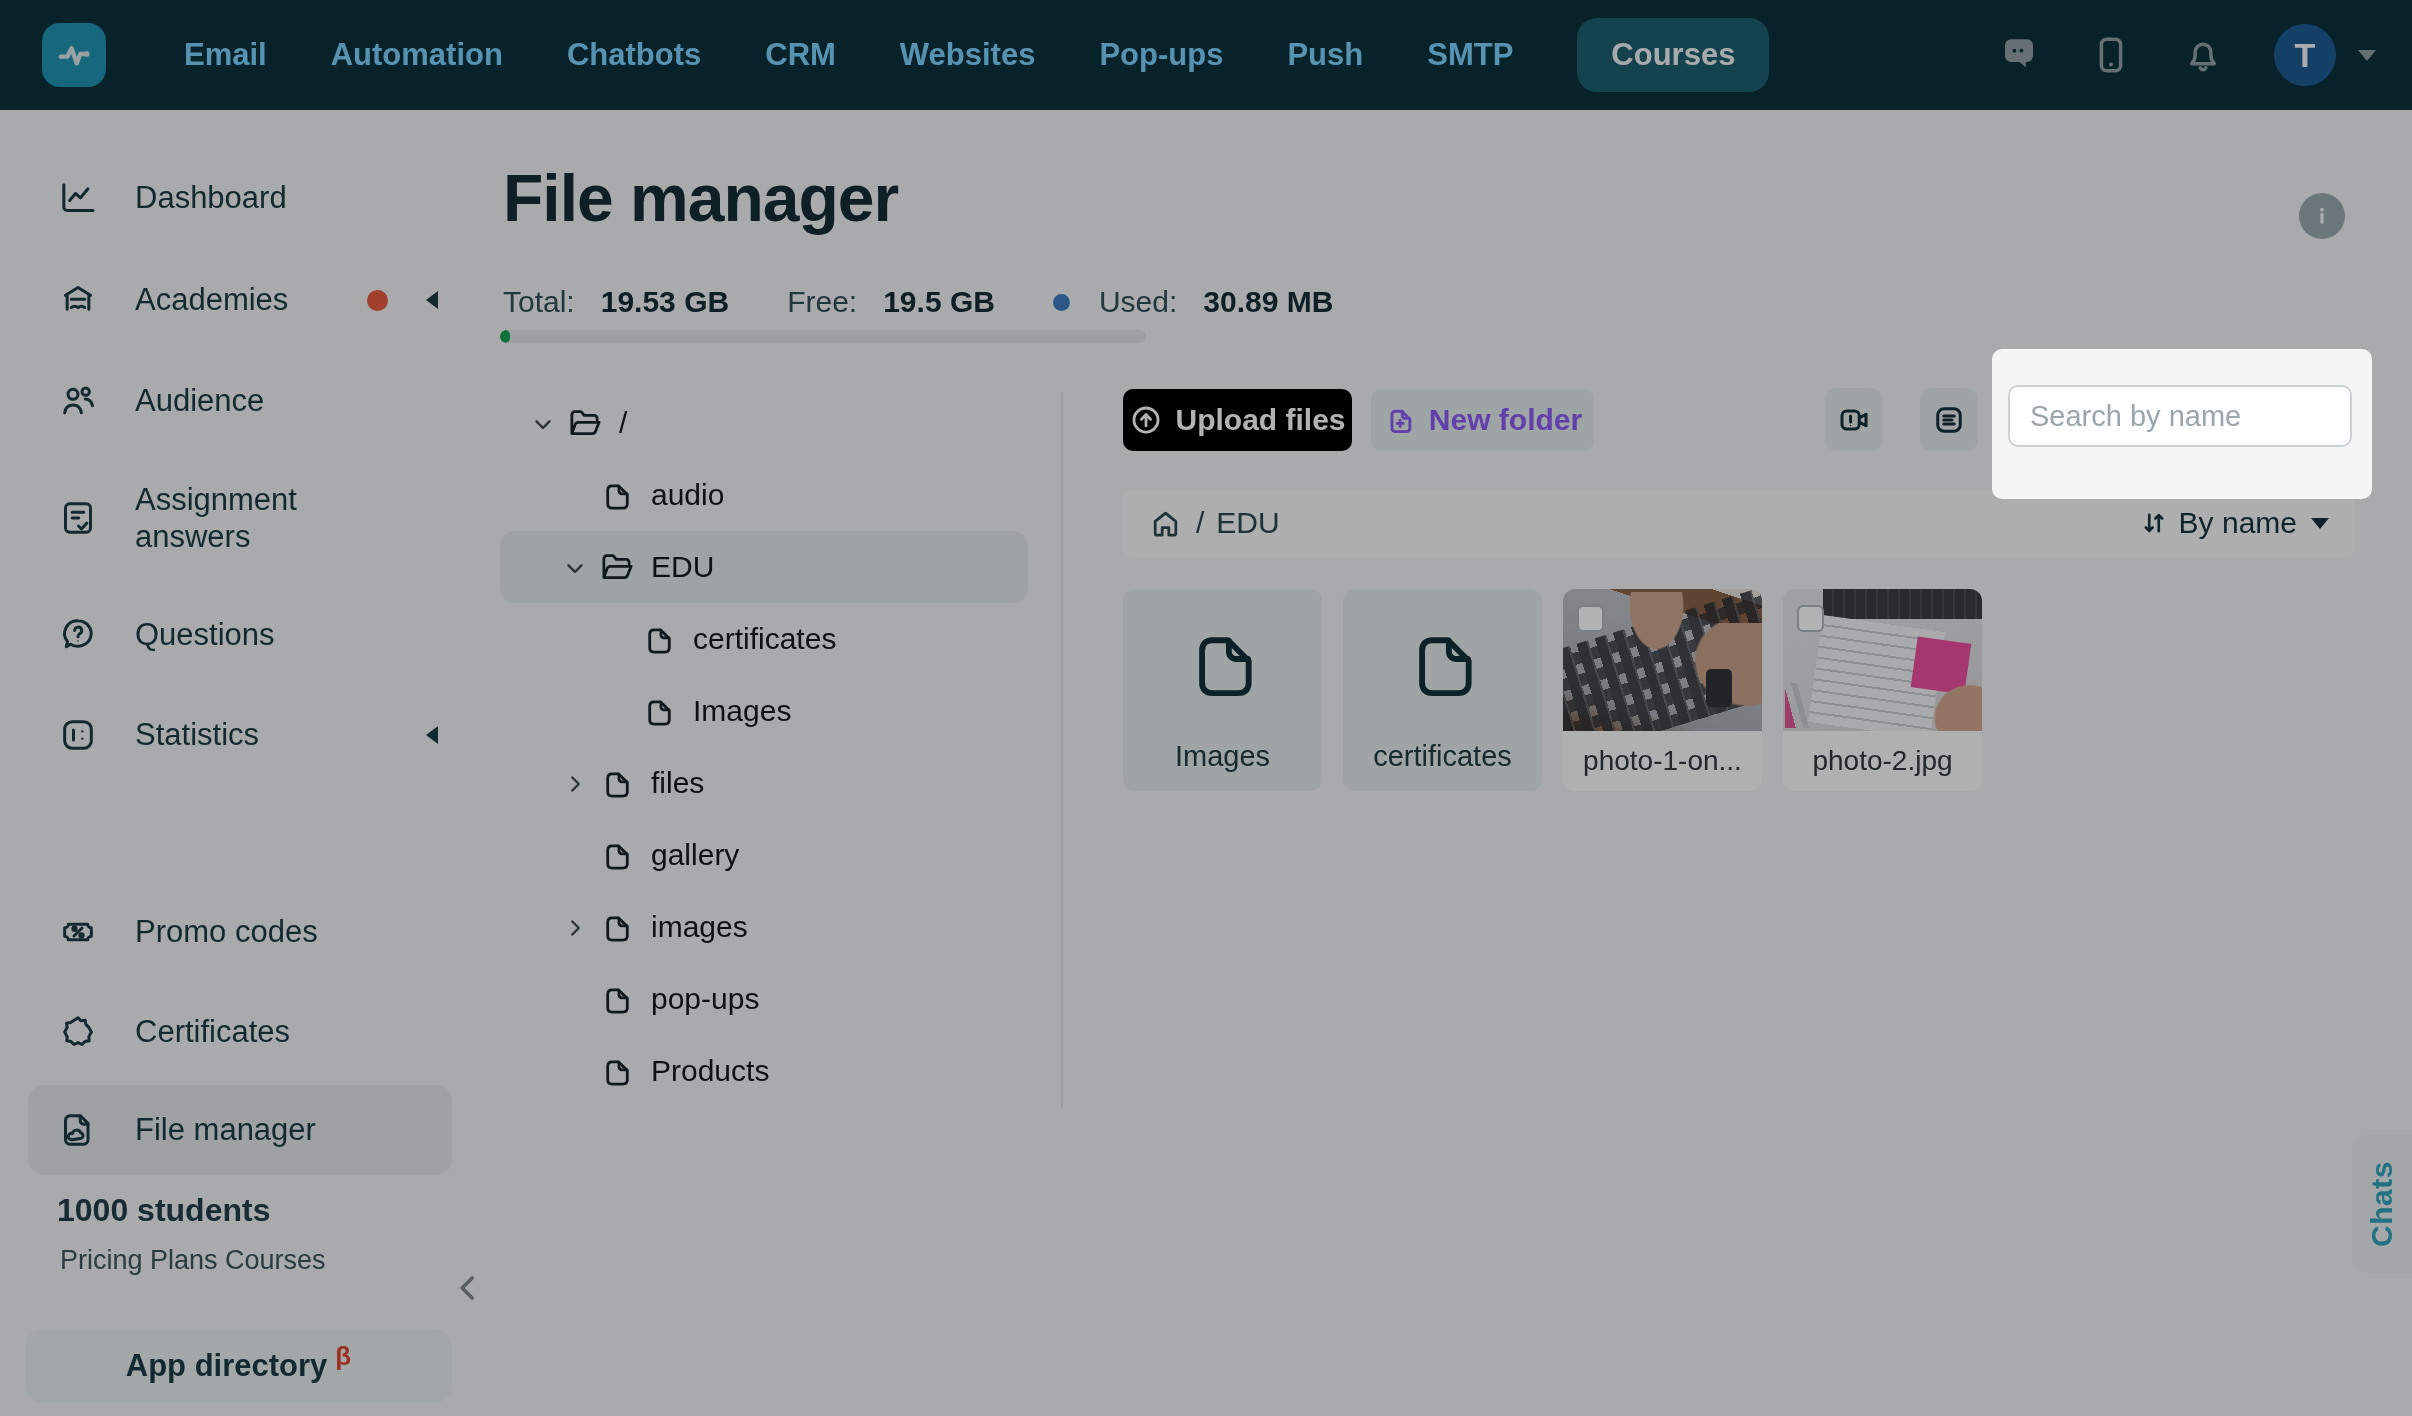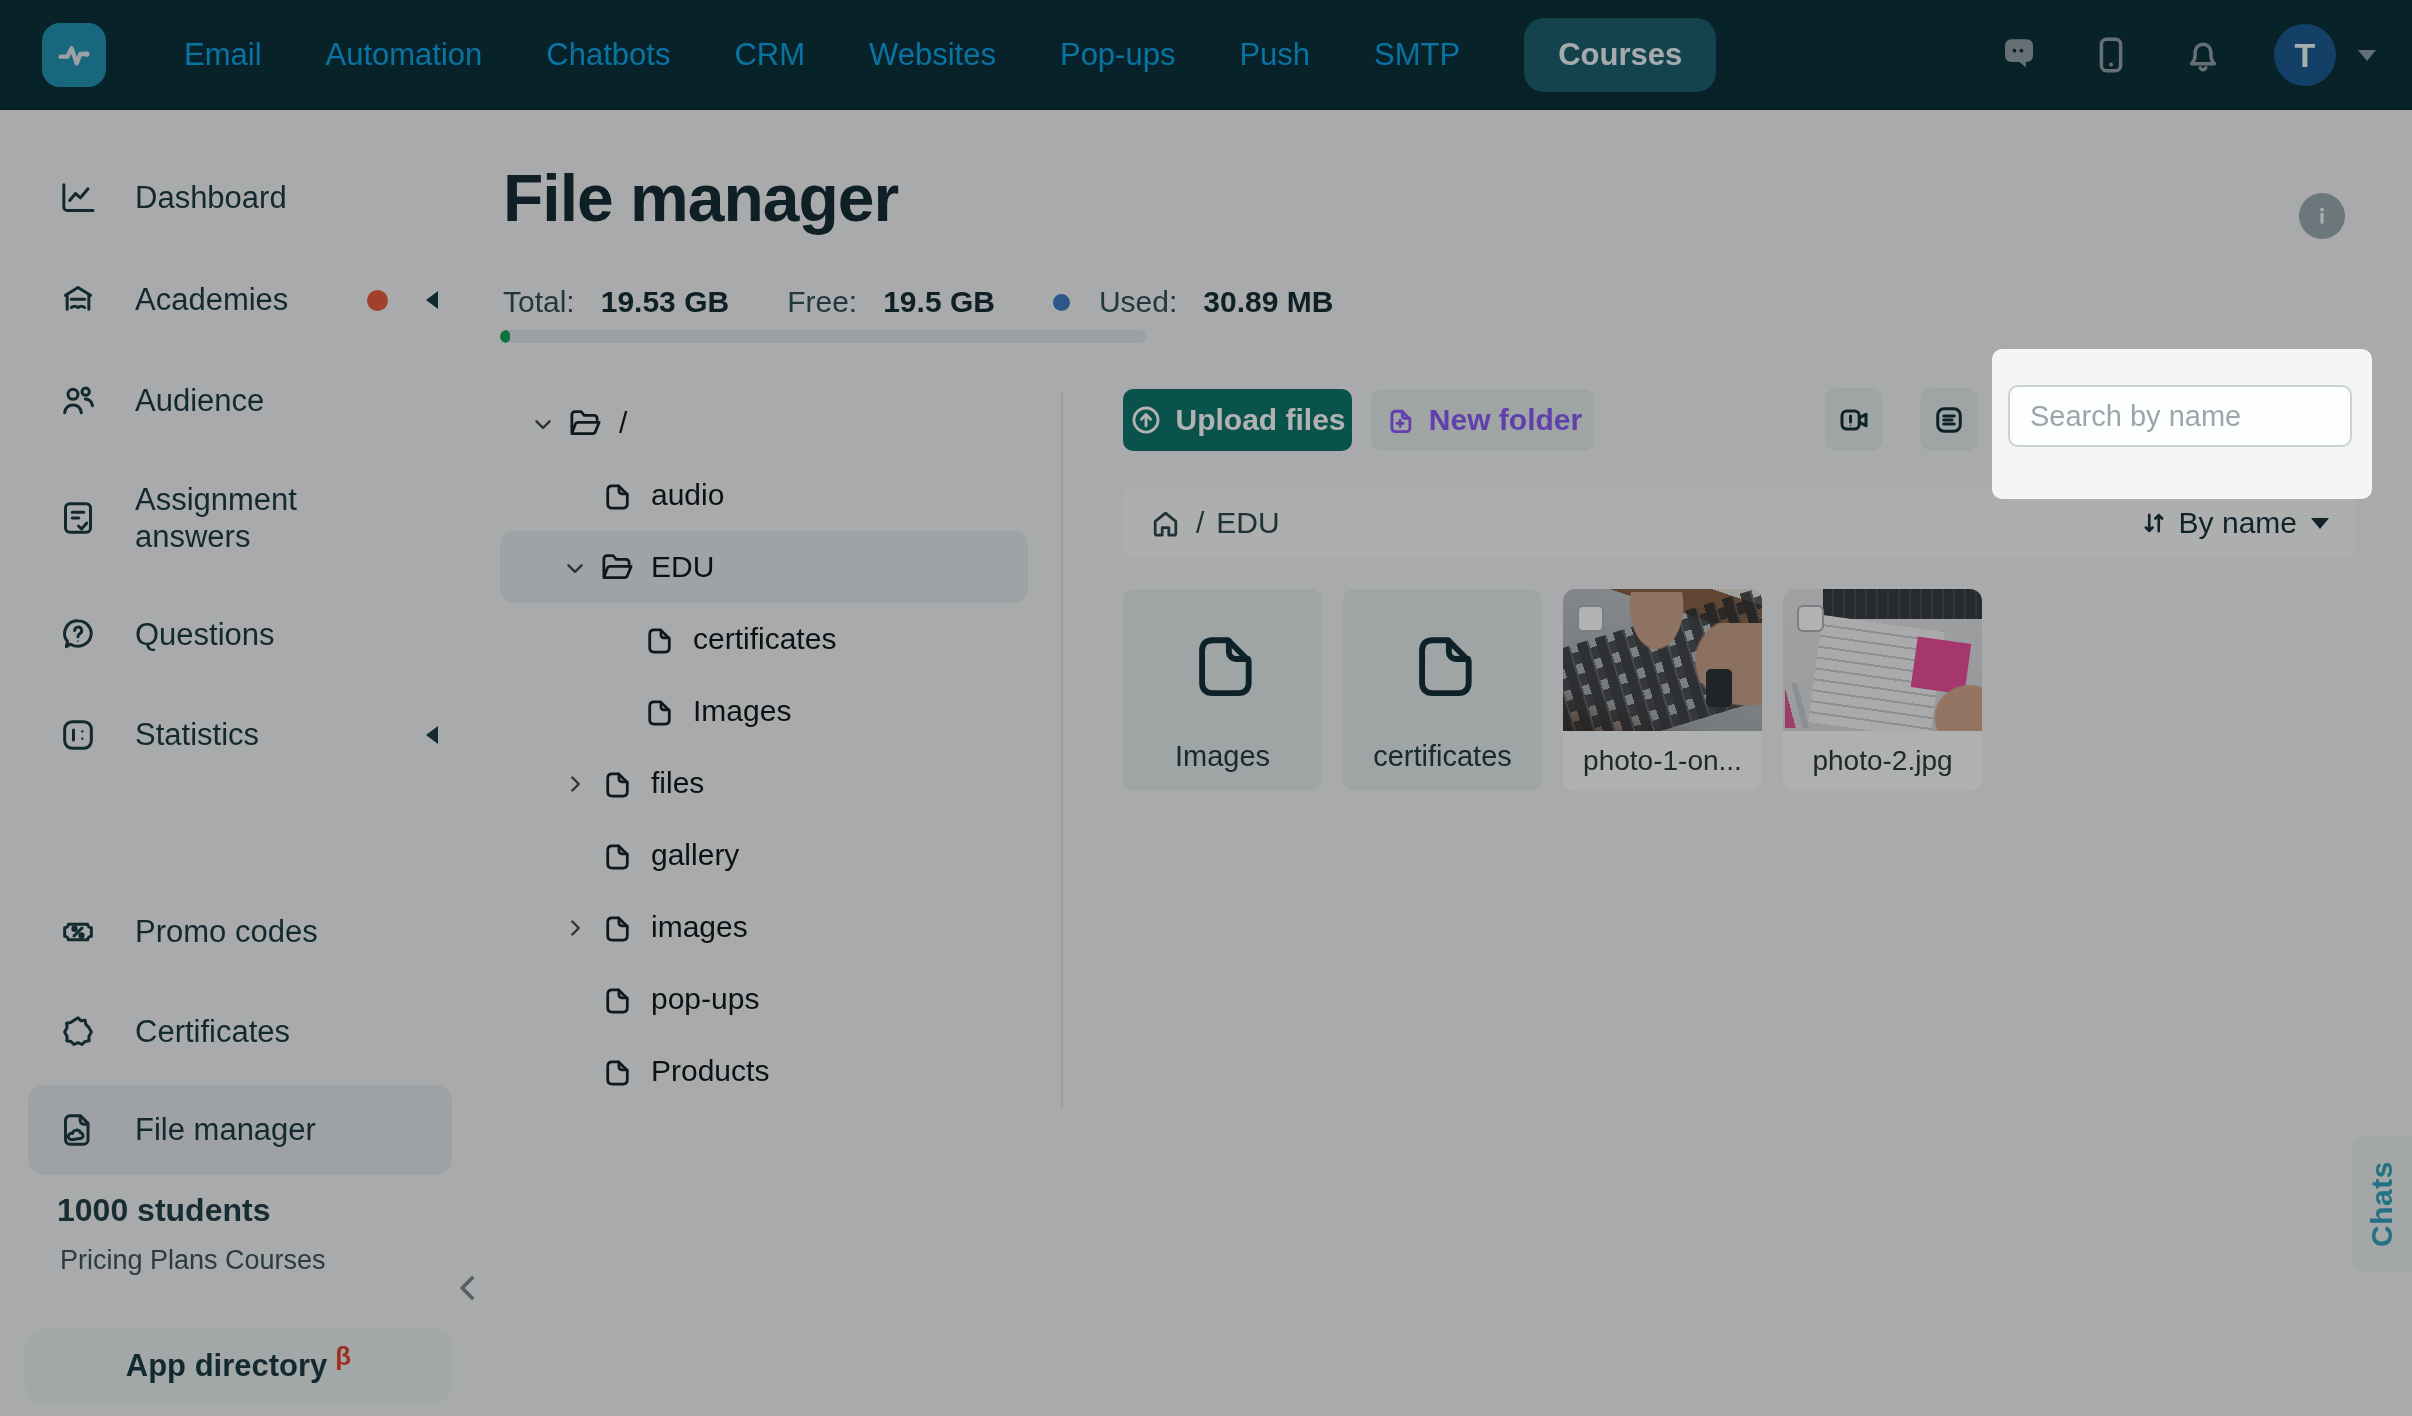--- a/index.html
+++ b/index.html
@@ -9,21 +9,21 @@
 
   svg { fill:none; stroke:currentColor; stroke-width:1.8; stroke-linecap:round; stroke-linejoin:round; }
   svg.fillicon { fill:currentColor; stroke:none; }
 
   
   .navbar { position:absolute; left:0; top:0; width:2412px; height:110px; background:#0c323d;
             display:flex; align-items:center; padding:0 36px 0 42px; z-index:10; }
   .logo { width:64px; height:64px; border-radius:18px; background:#2396b4; display:flex;
           align-items:center; justify-content:center; color:#dfe8ea; flex:0 0 auto; cursor:pointer; }
   .nav-links { display:flex; align-items:center; gap:64px; margin-left:78px; }
-  .nav-item { font-size:31px; font-weight:400; color:#0ea5e9; cursor:pointer; white-space:nowrap; }
+  .nav-item { font-size:31px; font-weight:700; color:#7dd3fc; cursor:pointer; white-space:nowrap; }
   .nav-item.active { background:#1d6170; color:#eef4f6; height:74px; display:flex; align-items:center;
                      padding:0 34px; border-radius:20px; font-weight:600; }
   .nav-right { margin-left:auto; display:flex; align-items:center; gap:50px; color:#93a1a7; }
   .nav-icon { width:42px; height:42px; }
   .avatar { width:62px; height:62px; border-radius:50%; background:#1d5c95; color:#f4f8fa;
             display:flex; align-items:center; justify-content:center; font-size:34px; font-weight:600; cursor:pointer; }
   .avatar-caret { width:0; height:0; border-left:9px solid transparent; border-right:9px solid transparent;
                   border-top:11px solid #8fa0a6; margin-left:-28px; }
 
   
@@ -68,21 +68,21 @@
   .t-chev svg { width:26px; height:26px; stroke-width:2.2; }
   .t-spacer { width:36px; flex:0 0 auto; }
   .t-icon { width:37px; height:37px; margin-right:16px; color:#16242a; flex:0 0 auto; }
   .ml0 { margin-left:30px; } .ml1 { margin-left:62px; } .ml2 { margin-left:140px; }
   .tree-divider { position:absolute; left:1061px; top:392px; width:2px; height:716px; background:#dde2e4; }
 
   
   .btn { position:absolute; height:62px; border-radius:10px; display:flex; align-items:center;
          justify-content:center; font-size:30px; font-weight:600; cursor:pointer; }
   .btn svg { width:34px; height:34px; margin-right:12px; flex:0 0 auto; }
-  .btn-upload { left:1123px; top:389px; width:229px; background:#0f766e; color:#ffffff; }
+  .btn-upload { left:1123px; top:389px; width:229px; background:#000000; color:#ffffff; }
   .btn-newfolder { left:1371px; top:389px; width:223px; background:#e4ebed; color:#8b5cf6; }
   .iconbtn { position:absolute; top:388px; width:58px; height:63px; border-radius:12px; background:#e4ebed;
              color:#14303a; display:flex; align-items:center; justify-content:center; cursor:pointer; }
   .iconbtn svg { width:36px; height:36px; }
   .iconbtn.b1 { left:1825px; } .iconbtn.b2 { left:1920px; }
 
   
   .dim-overlay { position:absolute; inset:0; background:rgba(0,0,0,0.30); z-index:50; pointer-events:none; }
   .spotlight { position:absolute; left:1992px; top:349px; width:380px; height:150px; background:#f4f6f6;
                border-radius:10px; z-index:60; }

